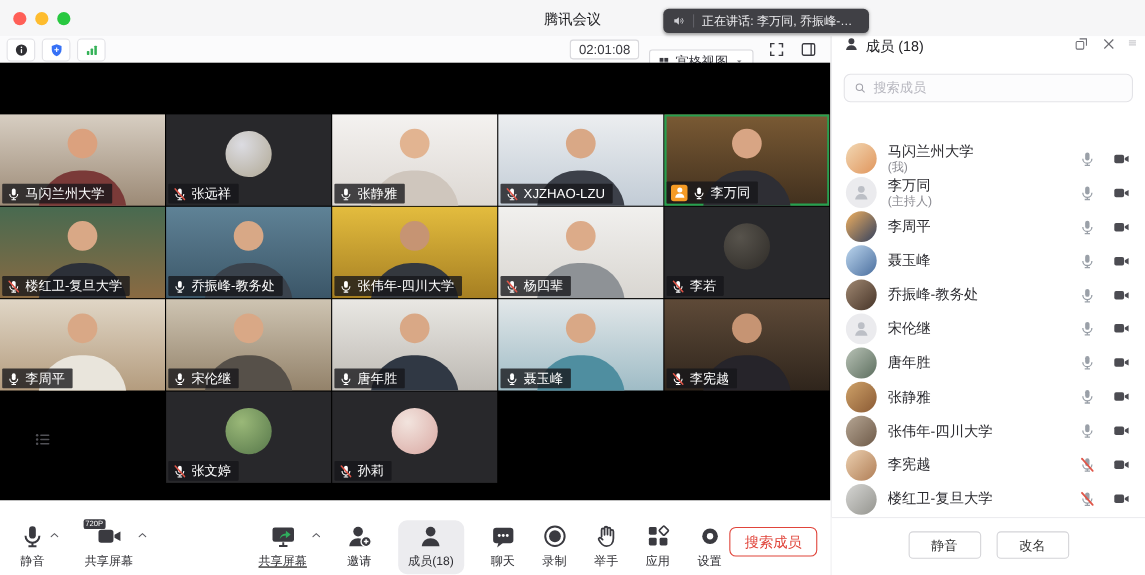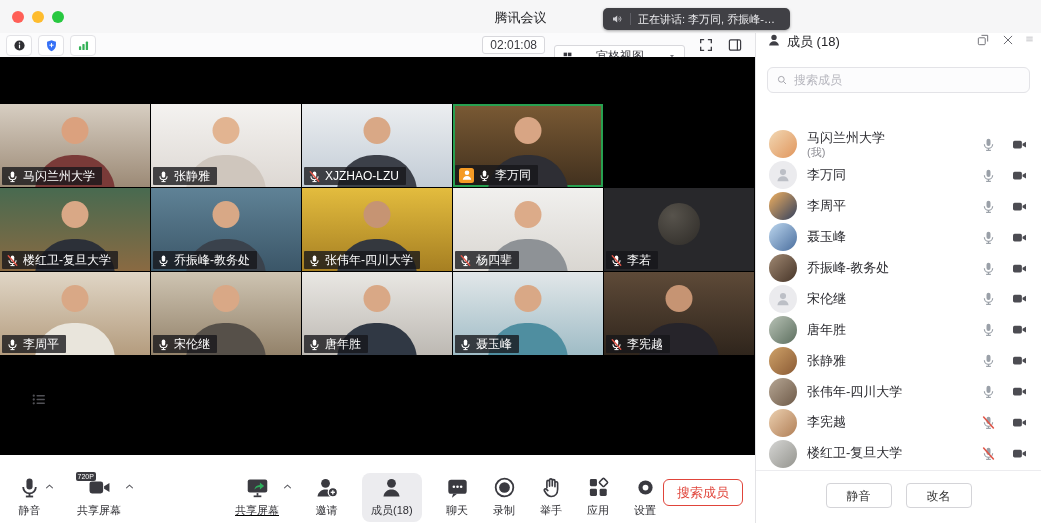--- a/index.html
+++ b/index.html
@@ -18,21 +18,21 @@
   .banner-sep{width:1px;height:12px;background:#5f5f66;flex:none;}
   .banner-text{font-size:11px;color:#ededf0;white-space:nowrap;max-width:142px;overflow:hidden;text-overflow:ellipsis;}
 
   
   .topbar{position:absolute;left:0;top:33px;width:755px;height:24px;background:#fbfbfc;display:flex;align-items:center;padding:0 12px 0 6px;box-sizing:border-box;justify-content:center;}
   #status-chips{display:flex;gap:6px;}
   .chip{width:24px;height:19px;border:1px solid #e2e2e6;border-radius:4px;background:#fff;display:flex;align-items:center;justify-content:center;cursor:pointer;}
   .chip-ic{width:13px;height:13px;color:#2f2f33;}
   .tb-spacer{flex:1;}
   .timer{border:1px solid #d8d8dc;border-radius:3px;font-size:12px;color:#3a3a40;padding:1px 7px;background:#fff;}
-  .view-chip{display:flex;align-items:center;gap:23px;border:1px solid #d8d8dc;border-radius:3px;background:#fff;padding:1.5px 7px;margin-left:9px;cursor:pointer;margin-top:22px;}
+  .view-chip{display:flex;align-items:center;gap:5px;border:1px solid #d8d8dc;border-radius:3px;background:#fff;padding:1.5px 7px;margin-left:9px;cursor:pointer;margin-top:22px;}
   .view-ic{width:11px;height:11px;color:#3a3a40;}
   .view-label{font-size:12px;color:#3a3a40;}
   .caret{width:10px;height:10px;color:#7a7a80;}
   .tb-ic{width:16px;height:16px;color:#3b3b41;margin-left:13px;cursor:pointer;}
 
   
   .stage{position:absolute;left:0;top:57px;width:755px;height:398px;background:#000;overflow:hidden;}
   #video-grid{position:absolute;left:0;top:47px;}
   .grid-row{display:flex;gap:1px;margin-bottom:1px;}
   .tile{position:relative;width:150px;height:83px;background:#141416;overflow:hidden;cursor:pointer;}
@@ -179,20 +179,35 @@
                 <svg viewBox="0 0 24 24" xmlns="http://www.w3.org/2000/svg">
                   <rect x="8.8" y="2.6" width="6.4" height="11.6" rx="3.2" fill="currentColor"></rect>
                   <path d="M5.4 11.6a6.6 6.6 0 0 0 13.2 0" fill="none" stroke="currentColor" stroke-width="1.9"></path>
                   <line x1="12" y1="18.2" x2="12" y2="21.2" stroke="currentColor" stroke-width="1.9"></line>
                   <line x1="8.2" y1="21.4" x2="15.8" y2="21.4" stroke="currentColor" stroke-width="1.9"></line>
                 </svg>
               </span>
               <span class="tile-name">马闪兰州大学</span>
             </div>
           </div>
+          <div class="tile off">
+            <div class="tile-avatar" style="background: radial-gradient(circle at 35% 30%, rgb(220, 220, 226), rgb(176, 168, 148));"></div>
+            <div class="tile-label">
+              <span class="tile-mic">
+                <svg viewBox="0 0 24 24" xmlns="http://www.w3.org/2000/svg">
+                  <rect x="8.8" y="2.6" width="6.4" height="11.6" rx="3.2" fill="currentColor"></rect>
+                  <path d="M5.4 11.6a6.6 6.6 0 0 0 13.2 0" fill="none" stroke="currentColor" stroke-width="1.9"></path>
+                  <line x1="12" y1="18.2" x2="12" y2="21.2" stroke="currentColor" stroke-width="1.9"></line>
+                  <line x1="8.2" y1="21.4" x2="15.8" y2="21.4" stroke="currentColor" stroke-width="1.9"></line>
+                  <line x1="4.2" y1="3.2" x2="19.8" y2="20.8" stroke="#e05548" stroke-width="2.6" stroke-linecap="round"></line>
+                </svg>
+              </span>
+              <span class="tile-name">张远祥</span>
+            </div>
+          </div>
           <div class="tile" style="background: linear-gradient(rgb(244, 242, 240), rgb(221, 216, 211));">
             <div class="pbody" style="background: rgb(207, 198, 189);"></div>
             <div class="phead" style="background: rgb(226, 180, 145);"></div>
             <div class="tile-label">
               <span class="tile-mic">
                 <svg viewBox="0 0 24 24" xmlns="http://www.w3.org/2000/svg">
                   <rect x="8.8" y="2.6" width="6.4" height="11.6" rx="3.2" fill="currentColor"></rect>
                   <path d="M5.4 11.6a6.6 6.6 0 0 0 13.2 0" fill="none" stroke="currentColor" stroke-width="1.9"></path>
                   <line x1="12" y1="18.2" x2="12" y2="21.2" stroke="currentColor" stroke-width="1.9"></line>
                   <line x1="8.2" y1="21.4" x2="15.8" y2="21.4" stroke="currentColor" stroke-width="1.9"></line>
@@ -390,20 +405,50 @@
                   <line x1="12" y1="18.2" x2="12" y2="21.2" stroke="currentColor" stroke-width="1.9"></line>
                   <line x1="8.2" y1="21.4" x2="15.8" y2="21.4" stroke="currentColor" stroke-width="1.9"></line>
                   <line x1="4.2" y1="3.2" x2="19.8" y2="20.8" stroke="#e05548" stroke-width="2.6" stroke-linecap="round"></line>
                 </svg>
               </span>
               <span class="tile-name">李宪越</span>
             </div>
           </div>
         </div>
         <div class="grid-row" style="margin-left: 151px;">
+          <div class="tile off">
+            <div class="tile-avatar" style="background: radial-gradient(circle at 35% 30%, rgb(154, 184, 120), rgb(86, 119, 74));"></div>
+            <div class="tile-label">
+              <span class="tile-mic">
+                <svg viewBox="0 0 24 24" xmlns="http://www.w3.org/2000/svg">
+                  <rect x="8.8" y="2.6" width="6.4" height="11.6" rx="3.2" fill="currentColor"></rect>
+                  <path d="M5.4 11.6a6.6 6.6 0 0 0 13.2 0" fill="none" stroke="currentColor" stroke-width="1.9"></path>
+                  <line x1="12" y1="18.2" x2="12" y2="21.2" stroke="currentColor" stroke-width="1.9"></line>
+                  <line x1="8.2" y1="21.4" x2="15.8" y2="21.4" stroke="currentColor" stroke-width="1.9"></line>
+                  <line x1="4.2" y1="3.2" x2="19.8" y2="20.8" stroke="#e05548" stroke-width="2.6" stroke-linecap="round"></line>
+                </svg>
+              </span>
+              <span class="tile-name">张文婷</span>
+            </div>
+          </div>
+          <div class="tile off">
+            <div class="tile-avatar" style="background: radial-gradient(circle at 35% 30%, rgb(242, 228, 222), rgb(217, 168, 162));"></div>
+            <div class="tile-label">
+              <span class="tile-mic">
+                <svg viewBox="0 0 24 24" xmlns="http://www.w3.org/2000/svg">
+                  <rect x="8.8" y="2.6" width="6.4" height="11.6" rx="3.2" fill="currentColor"></rect>
+                  <path d="M5.4 11.6a6.6 6.6 0 0 0 13.2 0" fill="none" stroke="currentColor" stroke-width="1.9"></path>
+                  <line x1="12" y1="18.2" x2="12" y2="21.2" stroke="currentColor" stroke-width="1.9"></line>
+                  <line x1="8.2" y1="21.4" x2="15.8" y2="21.4" stroke="currentColor" stroke-width="1.9"></line>
+                  <line x1="4.2" y1="3.2" x2="19.8" y2="20.8" stroke="#e05548" stroke-width="2.6" stroke-linecap="round"></line>
+                </svg>
+              </span>
+              <span class="tile-name">孙莉</span>
+            </div>
+          </div>
         </div>
       </div>
     <span class="agenda-mark">
         <svg viewBox="0 0 24 24" xmlns="http://www.w3.org/2000/svg">
           <circle cx="4.6" cy="6.6" r="1.6" fill="currentColor"></circle>
           <rect x="8.4" y="5.6" width="12" height="2" rx="1" fill="currentColor"></rect>
           <circle cx="4.6" cy="12" r="1.6" fill="currentColor"></circle>
           <rect x="8.4" y="11" width="12" height="2" rx="1" fill="currentColor"></rect>
           <circle cx="4.6" cy="17.4" r="1.6" fill="currentColor"></circle>
           <rect x="8.4" y="16.4" width="12" height="2" rx="1" fill="currentColor"></rect>
@@ -471,20 +516,21 @@
         </div>
         <div class="m-row">
           <div class="m-avatar default">
             <svg viewBox="0 0 24 24" xmlns="http://www.w3.org/2000/svg">
               <circle cx="12" cy="7.6" r="4.6" fill="currentColor"></circle>
               <path d="M3.6 21.4c.6-4.6 4-7.4 8.4-7.4s7.8 2.8 8.4 7.4z" fill="currentColor"></path>
             </svg>
           </div>
           <div class="m-info">
             <div class="m-name">李万同</div>
+            <div class="m-sub">(主持人)</div>
           </div>
           <span class="m-mic">
             <svg viewBox="0 0 24 24" xmlns="http://www.w3.org/2000/svg">
               <rect x="8.8" y="2.6" width="6.4" height="11.6" rx="3.2" fill="currentColor"></rect>
               <path d="M5.4 11.6a6.6 6.6 0 0 0 13.2 0" fill="none" stroke="currentColor" stroke-width="1.9"></path>
               <line x1="12" y1="18.2" x2="12" y2="21.2" stroke="currentColor" stroke-width="1.9"></line>
               <line x1="8.2" y1="21.4" x2="15.8" y2="21.4" stroke="currentColor" stroke-width="1.9"></line>
             </svg>
           </span>
           <span class="m-cam">

